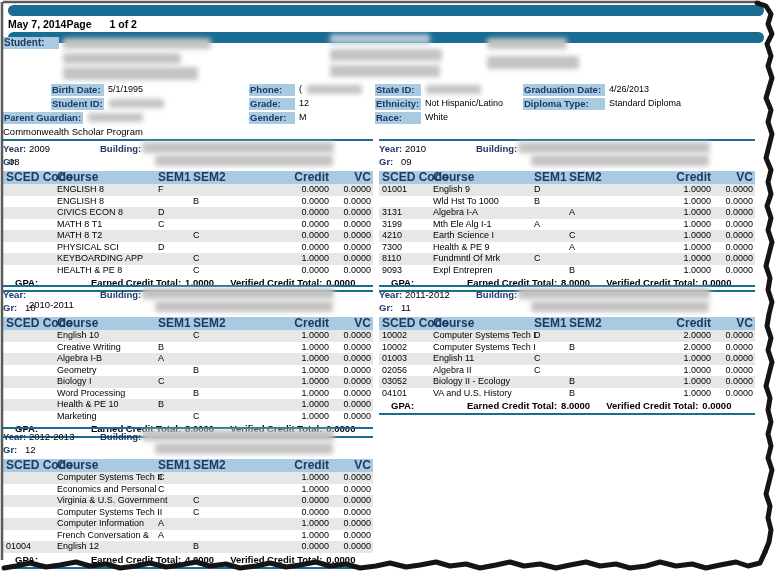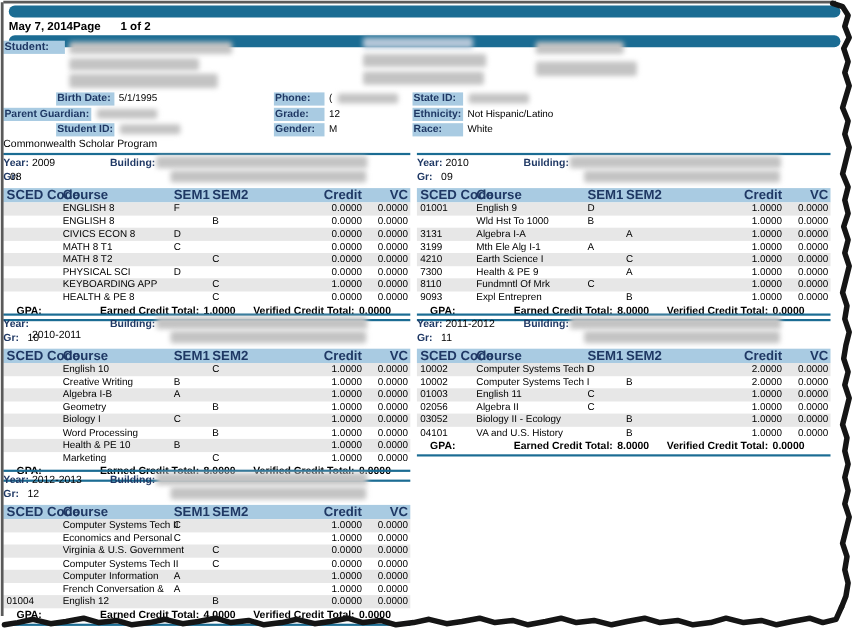--- a/index.html
+++ b/index.html
@@ -71,32 +71,36 @@
   <span class="blur abs" style="left:63px;top:67px;width:135px;height:13px;"></span>
   <span class="blur blue abs" style="left:330px;top:34px;width:100px;height:10px;"></span>
   <span class="blur abs" style="left:330px;top:49px;width:112px;height:12px;"></span>
   <span class="blur abs" style="left:330px;top:65px;width:110px;height:12px;"></span>
   <span class="blur abs" style="left:487px;top:38px;width:80px;height:11px;"></span>
   <span class="blur abs" style="left:487px;top:56px;width:92px;height:13px;"></span>
 
   <div class="info">
       <div class="info-col" style="left: 0px;">
         <div class="info-row"><span class="hl lw52">Birth Date:</span><span class="ival">5/1/1995</span></div>
+        <div class="info-row"><span class="hl lw52">Student ID:</span><span class="blur" style="width: 55px; height: 9px; margin-left: 5px; vertical-align: middle;"></span></div>
         <div class="info-row"><span class="hl lw79">Parent Guardian:</span><span class="blur" style="width: 55px; height: 9px; margin-left: 5px; vertical-align: middle;"></span></div>
-        <div class="info-row"><span class="hl lw52">Student ID:</span><span class="blur" style="width: 55px; height: 9px; margin-left: 5px; vertical-align: middle;"></span></div>
       </div>
       <div class="info-col" style="left: 246px;">
         <div class="info-row"><span class="hl lw46">Phone:</span><span class="ival">(</span><span class="blur" style="width: 55px; height: 9px; margin-left: 5px; vertical-align: middle;"></span></div>
         <div class="info-row"><span class="hl lw46">Grade:</span><span class="ival">12</span></div>
         <div class="info-row"><span class="hl lw46">Gender:</span><span class="ival">M</span></div>
       </div>
       <div class="info-col" style="left: 372px;">
         <div class="info-row"><span class="hl lw46">State ID:</span><span class="blur" style="width: 55px; height: 9px; margin-left: 5px; vertical-align: middle;"></span></div>
         <div class="info-row"><span class="hl lw46">Ethnicity:</span><span class="ival">Not Hispanic/Latino</span></div>
         <div class="info-row"><span class="hl lw46">Race:</span><span class="ival">White</span></div>
+      </div>
+      <div class="info-col" style="left: 520px;">
+        <div class="info-row"><span class="hl lw81">Graduation Date:</span><span class="ival">4/26/2013</span></div>
+        <div class="info-row"><span class="hl lw81">Diploma Type:</span><span class="ival">Standard Diploma</span></div>
       </div>
     </div>
 
   <div class="program">Commonwealth Scholar Program</div>
 
   <div class="sections">
       <div class="section">
         <div class="sec-head">
           <span class="lbl" style="left: 0px; top: 2px;">Year:</span>
           <span class="val" style="left: 26px; top: 2px;">2009</span>

